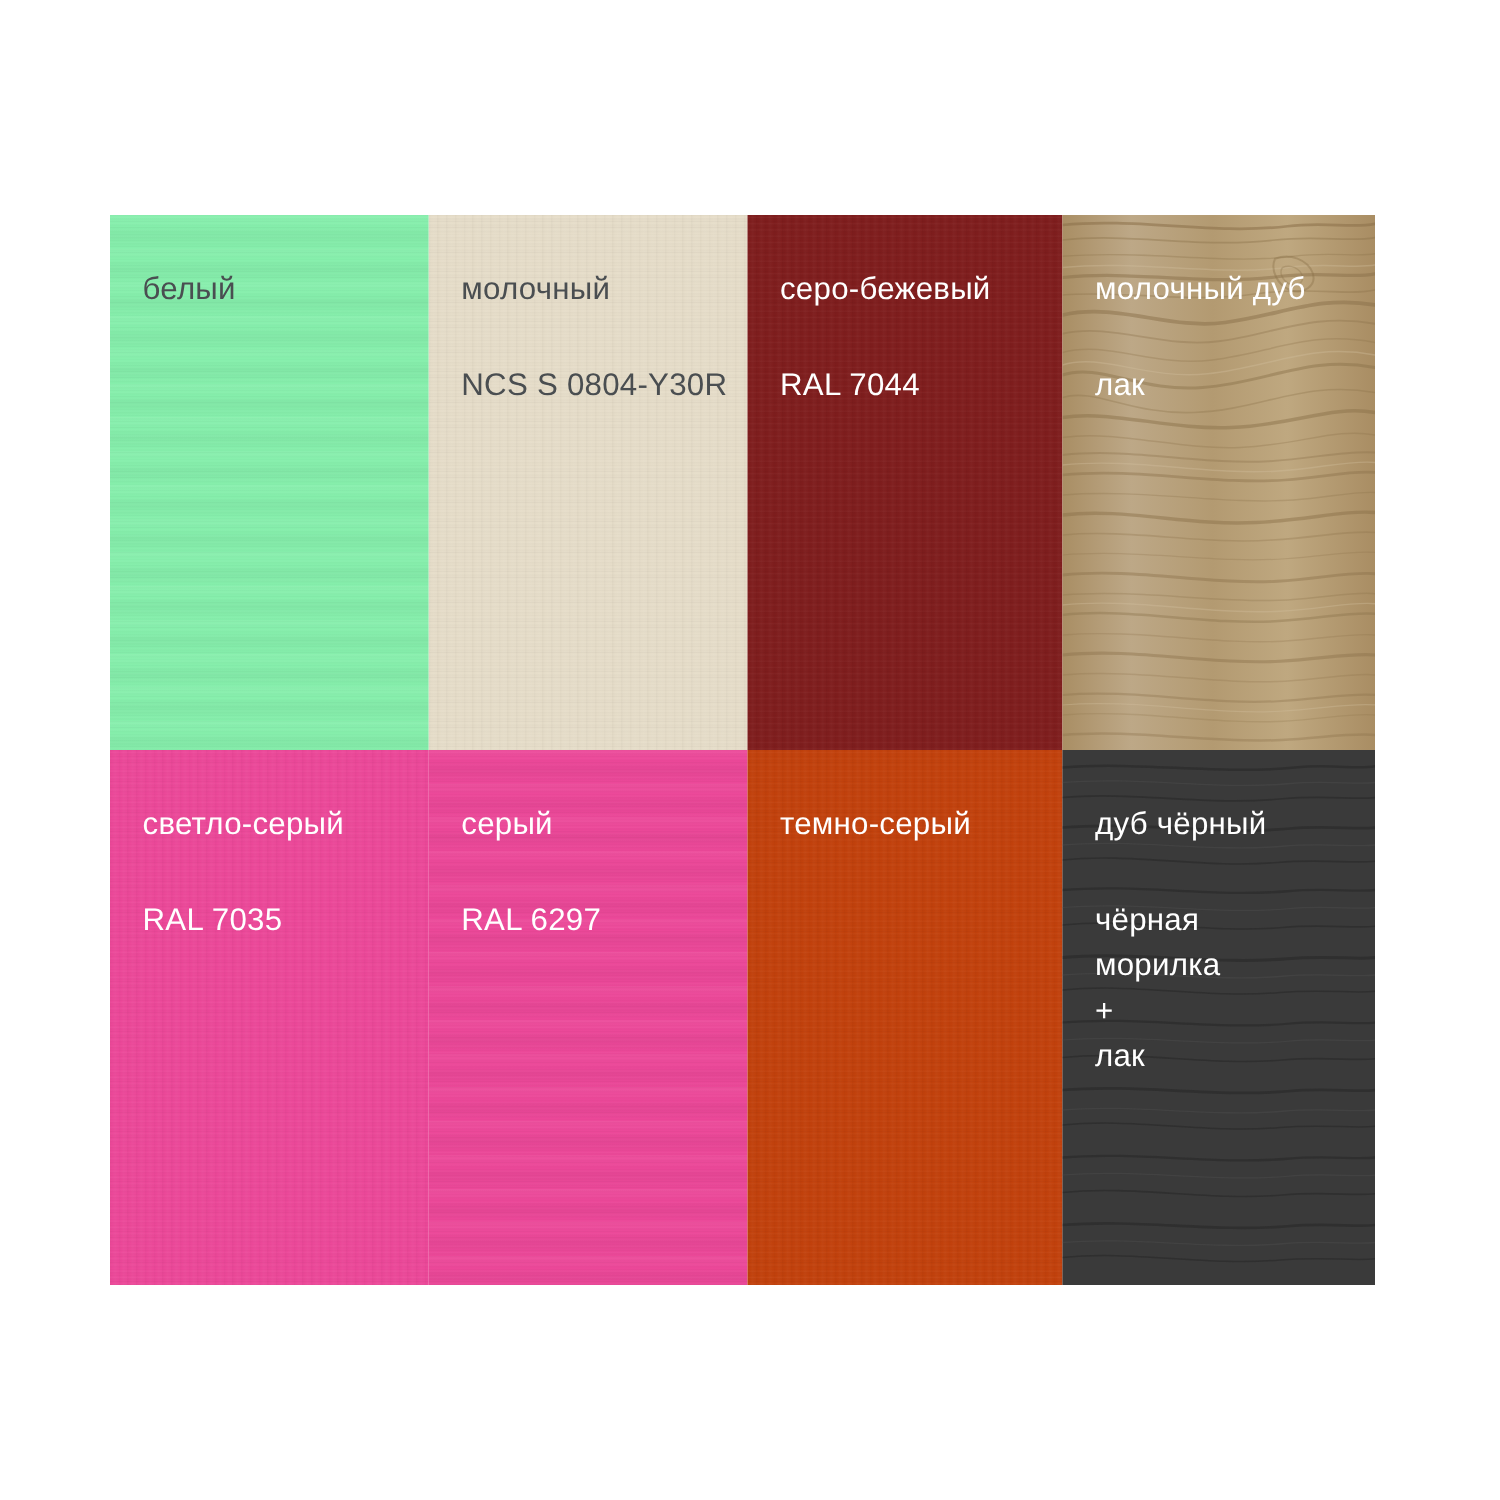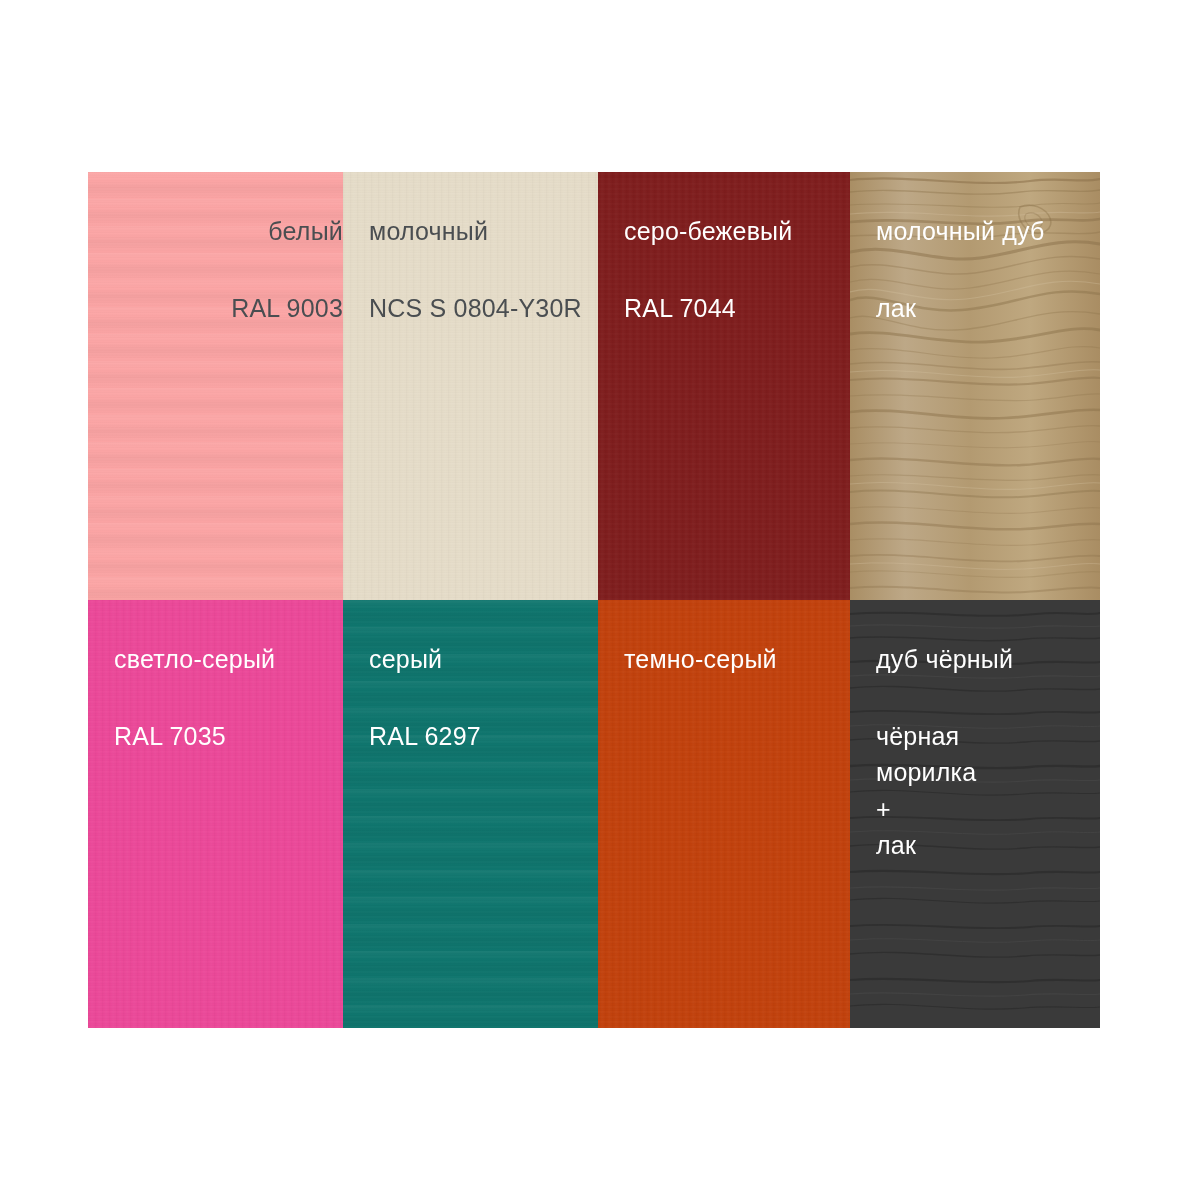--- a/index.html
+++ b/index.html
@@ -112,28 +112,25 @@
     inset: 0;
     width: 100%;
     height: 100%;
   }
 </style>
 </head>
 <body>
 
 <div id="palette-board">
 
-  <div class="swatch text-dark" style="background-color:#fca5a5;text-align:right;">
+  <div class="swatch text-dark" style="background-color:#86efac;">
     <div class="swatch-texture grain-fine"></div>
     <div class="swatch-texture grain-broad"></div>
     <div class="swatch-labels">
       <div class="swatch-name">белый</div>
-      <div class="swatch-code">
-        <span class="code-line">RAL 9003</span>
-      </div>
     </div>
   </div>
 
   <div class="swatch text-dark" style="background-color:#e6ddc9;">
     <div class="swatch-texture grain-fine"></div>
     <div class="swatch-texture grain-vert"></div>
     <div class="swatch-labels">
       <div class="swatch-name">молочный</div>
       <div class="swatch-code">
         <span class="code-line">NCS S 0804-Y30R</span>
@@ -217,21 +214,21 @@
     <div class="swatch-texture grain-fine"></div>
     <div class="swatch-texture grain-vert"></div>
     <div class="swatch-labels">
       <div class="swatch-name">светло-серый</div>
       <div class="swatch-code">
         <span class="code-line">RAL 7035</span>
       </div>
     </div>
   </div>
 
-  <div class="swatch text-light" style="background-color:#0f766e;">
+  <div class="swatch text-light" style="background-color:#ec4899;">
     <div class="swatch-texture grain-fine"></div>
     <div class="swatch-texture grain-broad"></div>
     <div class="swatch-labels">
       <div class="swatch-name">серый</div>
       <div class="swatch-code">
         <span class="code-line">RAL 6297</span>
       </div>
     </div>
   </div>
 

